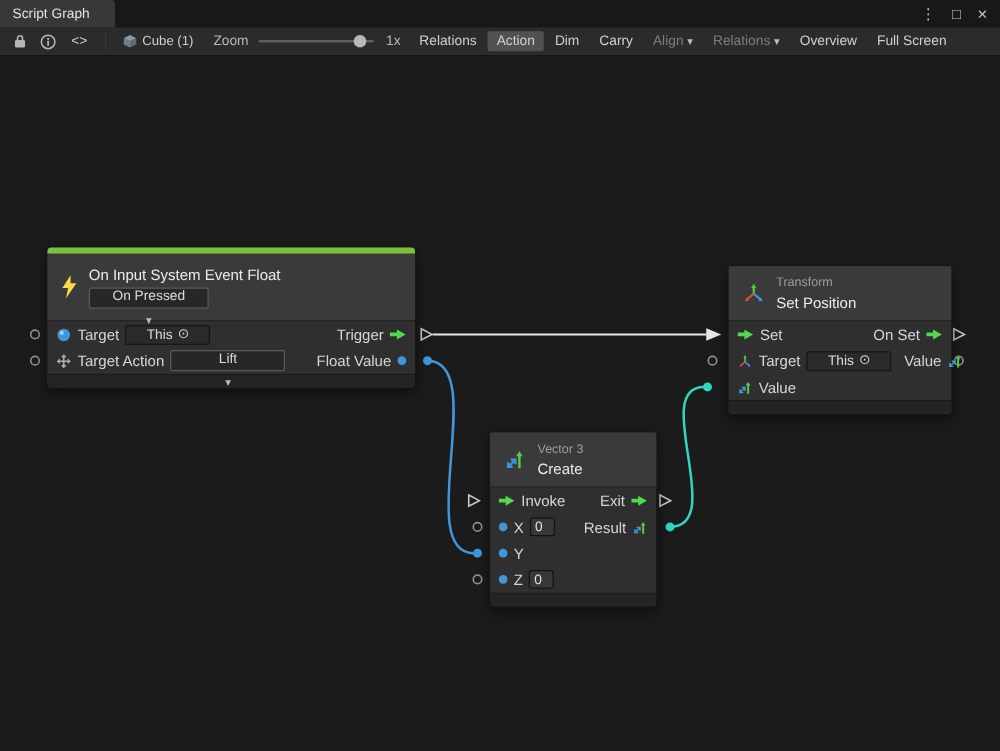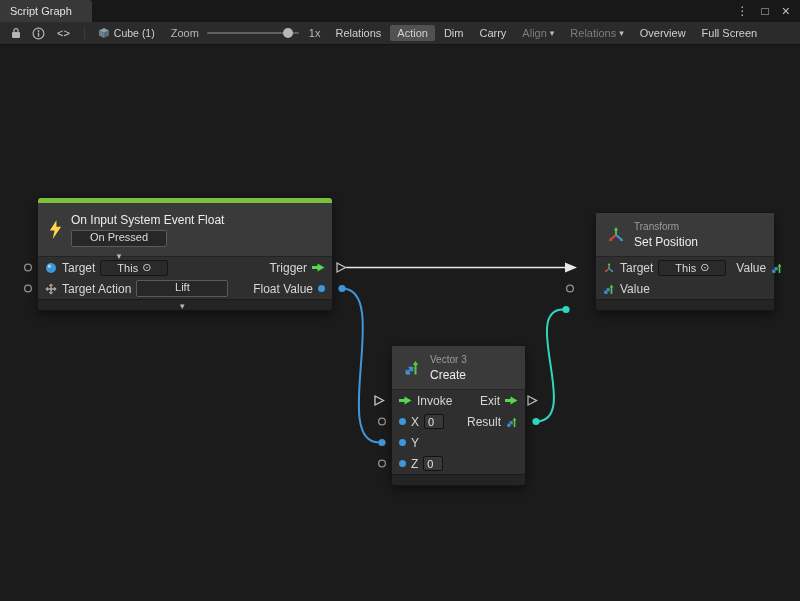--- a/index.html
+++ b/index.html
@@ -259,40 +259,55 @@
       </div>
       <div class="nrow">
         <span class="dot"></span>
         <span>Z</span>
         <input class="field" value="0" style="">
       </div>
     </div>
     <div class="nfooter"></div>
   </div>
 
-  <div class="node" style="left:596px;top:168px;width:178px;">
+  <div class="node" style="left:583px;top:168px;width:178px;">
     <div class="nheader" style="height:44px;">
       <span class="ico">
         <svg width="20" height="18" viewBox="0 0 20 18">
           <path d="M10 9 V3.5" style="stroke:var(--icon_green)" stroke-width="1.8" fill="none"></path>
           <polygon points="10,1 7.9,4.3 12.1,4.3" style="fill:var(--icon_green)"></polygon>
           <path d="M10 9 L4.6 13.5" style="stroke:var(--icon_red)" stroke-width="1.8" fill="none"></path>
           <polygon points="2.8,15 6.3,14.7 4.1,12" style="fill:var(--icon_red)"></polygon>
           <path d="M10 9 L15.4 13.5" style="stroke:var(--port_blue)" stroke-width="1.8" fill="none"></path>
           <polygon points="17.2,15 13.7,14.7 15.9,12" style="fill:var(--port_blue)"></polygon>
         </svg>
       </span>
       <span class="hcol">
         <span class="ntype">Transform</span>
         <span class="ntitle">Set Position</span>
       </span>
     </div>
     <div class="nbody">
       <div class="nrow">
         <span class="ico">
+          <svg width="13" height="9" viewBox="0 0 13 9">
+              <path d="M0 3 H5.5 V0.5 L12.5 4.5 L5.5 8.5 V6 H0 Z" style="fill:var(--flow_green)"></path>
+            </svg>
+        </span>
+        <span>Set</span>
+        <span class="spacer"></span>
+        <span>On Set</span>
+        <span class="ico">
+          <svg width="13" height="9" viewBox="0 0 13 9">
+              <path d="M0 3 H5.5 V0.5 L12.5 4.5 L5.5 8.5 V6 H0 Z" style="fill:var(--flow_green)"></path>
+            </svg>
+        </span>
+      </div>
+      <div class="nrow">
+        <span class="ico">
           <svg width="12" height="12" viewBox="0 0 12 12">
               <path d="M6 6.5 V2.6" style="stroke:var(--icon_green)" stroke-width="1.3" fill="none"></path>
               <polygon points="6,0.9 4.6,3.1 7.4,3.1" style="fill:var(--icon_green)"></polygon>
               <path d="M6 6.5 L2.7 9.3" style="stroke:var(--icon_red)" stroke-width="1.3" fill="none"></path>
               <path d="M6 6.5 L9.3 9.3" style="stroke:var(--port_blue)" stroke-width="1.3" fill="none"></path>
               <polygon points="1.6,10.3 4,10 2.6,8.3" style="fill:var(--icon_red)"></polygon>
               <polygon points="10.4,10.3 8,10 9.4,8.3" style="fill:var(--port_blue)"></polygon>
             </svg>
         </span>
         <span>Target</span>

